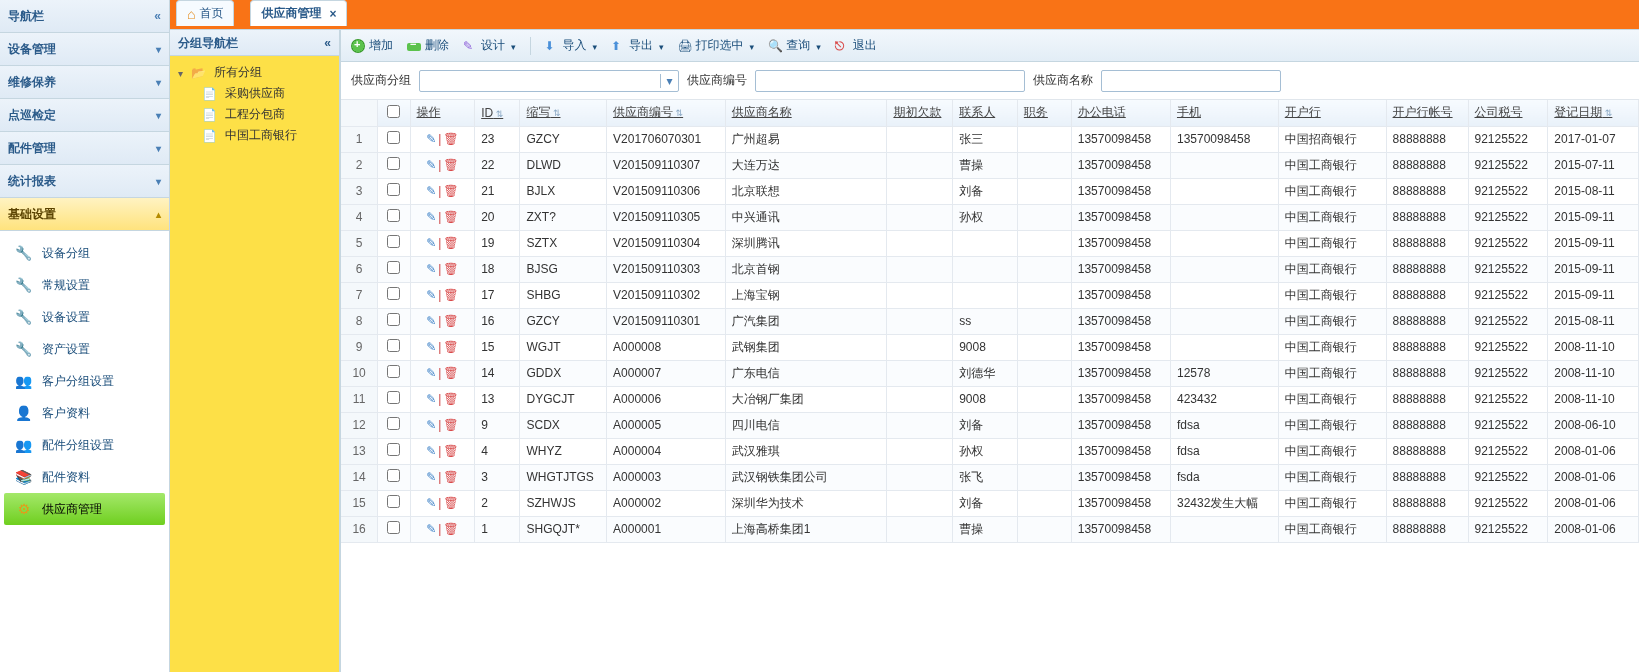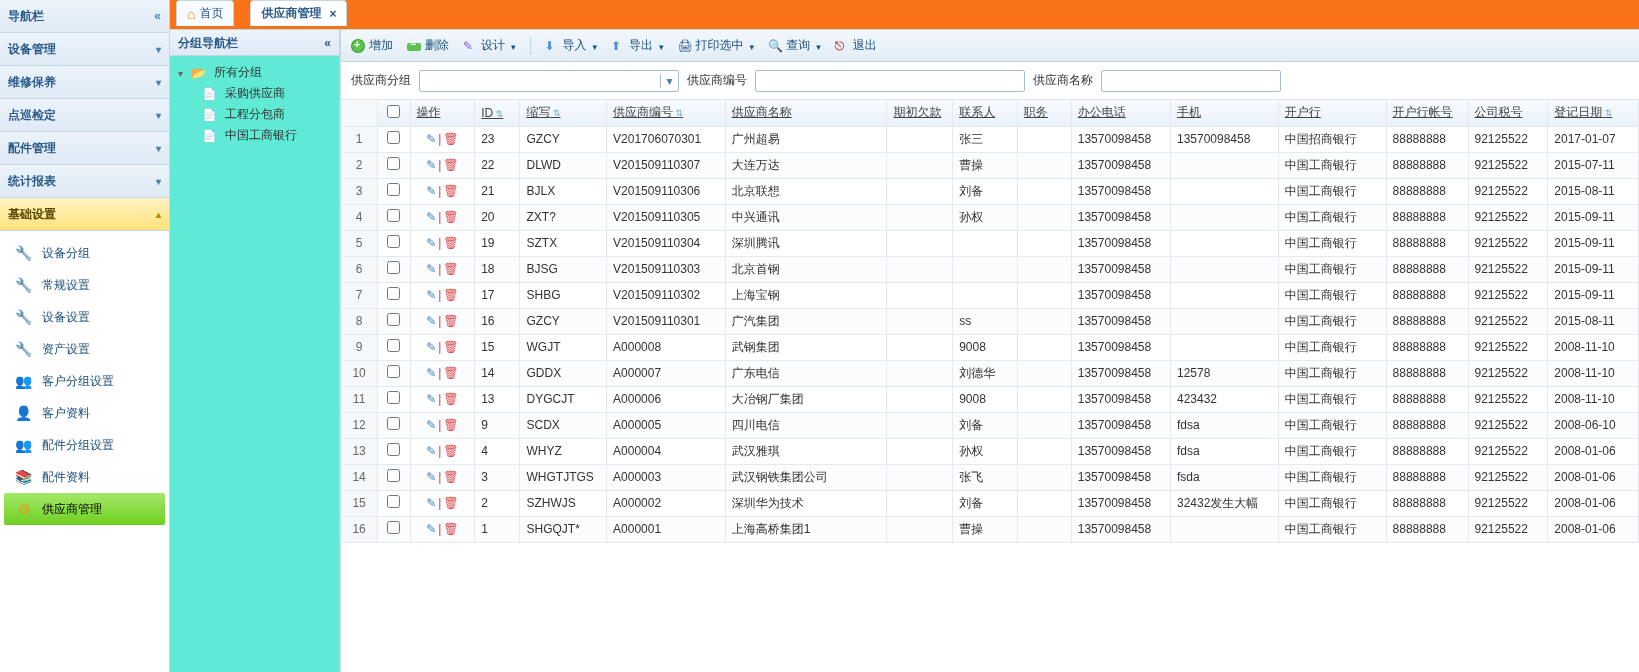--- a/index.html
+++ b/index.html
@@ -71,21 +71,21 @@
     color:#2a5a89;
   }
   .tab.active { background:#fff; font-weight:bold; }
   .tab .close { color:#2a5a89; margin-left:4px; }
   .ico-home::before { content:"⌂"; color:#e38b1a; font-size:14px; }
 
   .workarea { flex:1; display:flex; }
   .tree-panel {
     width:170px;
     border-right:1px solid #c5d6e0;
-    background:#5eead4;
+    background:#fde047;
     display:flex; flex-direction:column;
   }
   .tree-header {
     height:26px; line-height:26px;
     background:linear-gradient(#ecf3fa,#dfeaf5);
     border-bottom:1px solid #c5d6e0;
     padding:0 8px; font-weight:bold; color:#2a5a89;
     display:flex; justify-content:space-between;
   }
   .tree-body { padding:6px 4px; }

